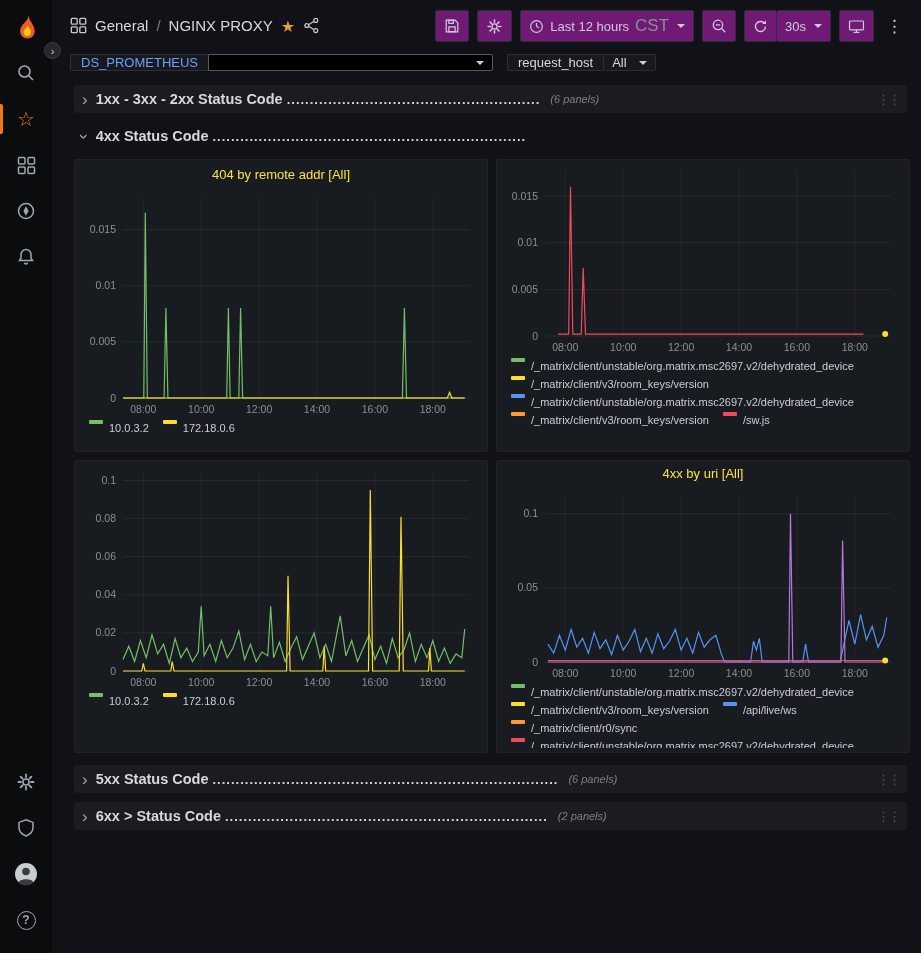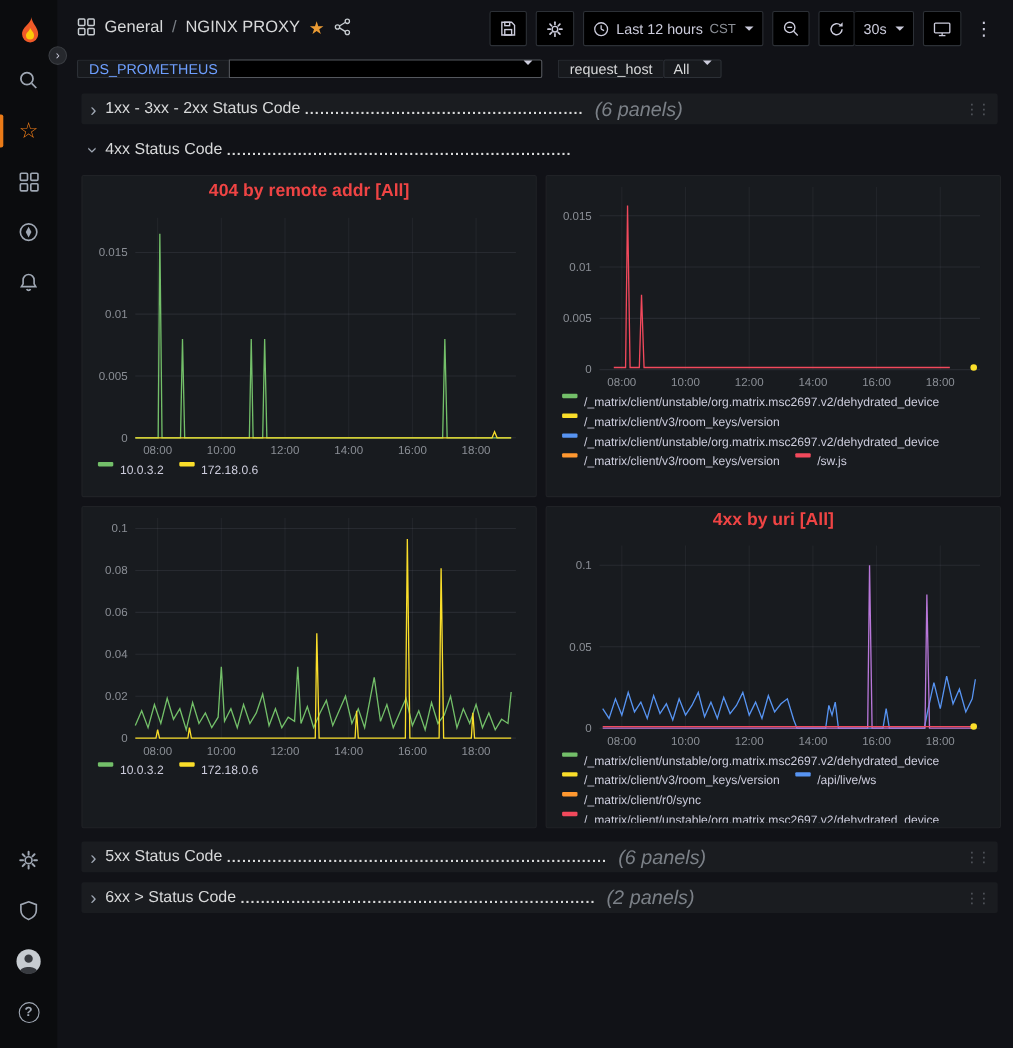--- a/index.html
+++ b/index.html
@@ -16,47 +16,47 @@
   .help-circle{width:19px;height:19px;border:1.5px solid #9fa7b3;border-radius:50%;display:flex;align-items:center;justify-content:center;font-size:12px;color:#9fa7b3;font-weight:bold}
   .sidebar-expand{position:fixed;left:44px;top:42px;width:17px;height:17px;border-radius:50%;background:#26282d;border:1px solid #3a3d42;color:#ccccdc;font-size:11px;line-height:14px;text-align:center;z-index:30;cursor:pointer;padding:0}
   
   .main{margin-left:52px}
   .topnav{height:52px;display:flex;align-items:center;padding:0 14px 0 18px}
   .crumb{display:flex;align-items:flex-start;gap:8px}
   .crumb .txt{font-size:15px;color:#d8d9da}
   .crumb .sep{color:#7b8087;font-size:15px}
   .crumb .star{color:#eb9b34;font-size:16px;cursor:pointer}
   .tb-right{margin-left:auto;display:flex;align-items:center;gap:8px}
-  .tb-btn{height:32px;min-width:32px;display:flex;align-items:center;justify-content:center;gap:6px;background:#000000;border:1px solid #2c3036;border-radius:2px;color:#ccccdc;font-size:13px;padding:0 8px;cursor:pointer}
+  .tb-btn{height:32px;min-width:32px;display:flex;align-items:center;justify-content:center;gap:6px;background:#701a75;border:1px solid #2c3036;border-radius:2px;color:#ccccdc;font-size:13px;padding:0 8px;cursor:pointer}
   .tb-group{display:flex}
   .tb-group .tb-btn+.tb-btn{border-left:none}
-  .tz{color:#8b8f96;font-size:12px}
+  .tz{color:#8b8f96;font-size:17px}
   .caret{width:0;height:0;border-left:4px solid transparent;border-right:4px solid transparent;border-top:4px solid #ccccdc;display:inline-block;margin-left:2px}
   .kebab{font-size:17px;color:#ccccdc;padding:0 4px;cursor:pointer}
   
   .submenu{display:flex;align-items:center;gap:14px;padding:2px 14px 10px 18px}
   .var-group{display:flex;align-items:stretch;height:17px}
   .var-label{display:flex;align-items:center;padding:0 10px;background:#17191d;border:1px solid #2c3036;border-right:none;border-radius:2px 0 0 2px;color:#d8d9da;font-size:13px}
   .var-label.blue{color:#6e9fff}
-  .var-value{display:flex;justify-content:space-between;gap:10px;padding:0 8px;background:#17191d;border:1px solid #2c3036;border-radius:0 2px 2px 0;color:#d8d9da;cursor:pointer}
+  .var-value{display:flex;align-items:center;justify-content:space-between;gap:10px;padding:0 8px;background:#17191d;border:1px solid #2c3036;border-radius:0 2px 2px 0;color:#d8d9da;cursor:pointer}
   .var-value.redacted{background:#000;border-color:#55585e;width:285px}
   .var-single{border-radius:2px;border-left:1px solid #2c3036}
   
   .dashboard{padding:4px 14px 0 22px}
   .dash-row{display:flex;align-items:center;height:28px;padding:0 8px;border-radius:2px;margin-bottom:9px;cursor:pointer}
   .dash-row.collapsed{background:#1a1c20}
   .row-chevron{color:#9fa7b3;font-size:17px;margin-right:8px;line-height:1}
   .row-chevron.down{display:inline-block;transform:rotate(90deg)}
-  .row-title{font-size:14.5px;font-weight:normal;color:#d8d9da;white-space:nowrap}
+  .row-title{font-size:14.5px;font-weight:bold;color:#d8d9da;white-space:nowrap}
   .row-dots{color:#d8d9da;font-weight:bold;letter-spacing:1px;margin-left:4px;overflow:hidden;white-space:nowrap}
-  .row-count{font-style:italic;color:#7b8087;font-size:18px;margin-left:10px;white-space:nowrap}
+  .row-count{font-style:italic;color:#7b8087;font-size:11px;margin-left:10px;white-space:nowrap}
   .row-drag{margin-left:auto;color:#565a60;font-size:13px;letter-spacing:-2px;cursor:grab}
   .panel-grid{display:grid;grid-template-columns:1fr 1fr;gap:8px;margin:2px 0 12px}
   .panel{height:293px;background:#181b1f;border:1px solid #202226;border-radius:2px;display:flex;flex-direction:column;padding:0 8px 4px}
-  .panel-title{height:28px;display:flex;align-items:center;justify-content:center;font-size:16px;font-weight:700;color:#ef4444;cursor:pointer}
+  .panel-title{height:28px;display:flex;align-items:center;justify-content:center;font-size:13px;font-weight:400;color:#fde047;cursor:pointer}
   .chart{flex:none}
   .tick{fill:#8b8f96;font-size:10.5px;font-family:"Liberation Sans",sans-serif}
   .legend{flex:1 1 auto;min-height:0;overflow:hidden;display:flex;flex-wrap:wrap;align-content:flex-start;column-gap:14px;row-gap:1px;padding:2px 4px 2px 6px;font-size:11px;color:#ccccdc;line-height:17px}
   .legend-item{display:flex;white-space:nowrap;cursor:pointer}
   .legend-swatch{display:inline-block;width:14px;height:4px;border-radius:1px;margin-right:6px;flex:none}
   svg{display:block}
 </style>
 </head>
 <body>
 

